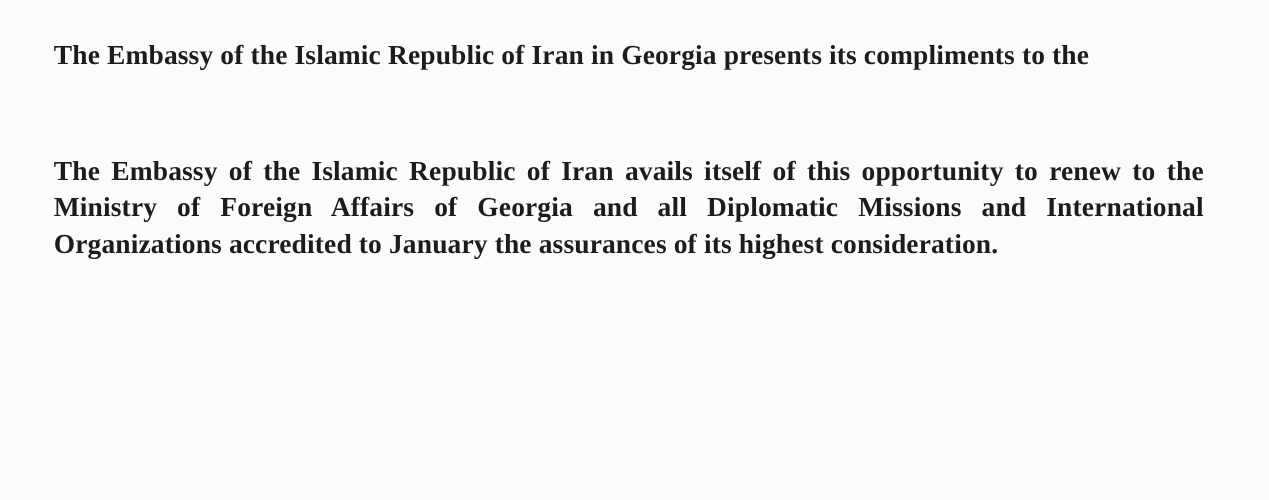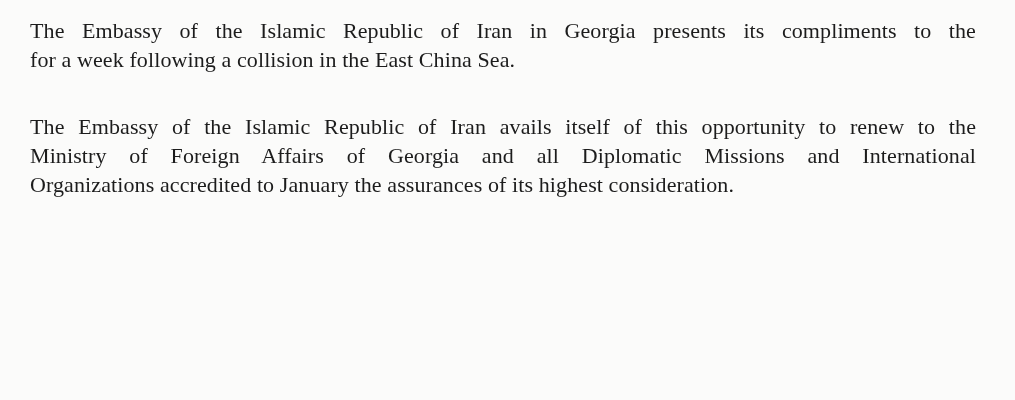--- a/index.html
+++ b/index.html
@@ -15,21 +15,22 @@
     color: #1c1c1c;
   }
   .page {
     box-sizing: border-box;
     width: 1015px;
     height: 400px;
     padding: 12px 35px 0 26px;
     background: #fbfbfa;
   }
   .para {
-    margin: 4px;
+    margin: 17px;
+    font-weight: bold;
   }
   .line {
     font-size: 22px;
     line-height: 29px;
     white-space: normal;
     text-align: justify;
     text-align-last: justify;
     letter-spacing: 0.1px;
   }
   .para .line:last-child {
@@ -40,21 +41,20 @@
     height: 30px;
   }
 </style>
 </head>
 <body>
 
 <div class="page">
 
   <div class="para">
     <div class="line">The Embassy of the Islamic Republic of Iran in Georgia presents its compliments to the</div>
-    <div class="line">for a week following a collision in the East China Sea.</div>
   </div>
 
   <div class="para">
   </div>
 
 
   <div class="para-spacer"></div>
 
   <div class="para">
     <div class="line">The Embassy of the Islamic Republic of Iran avails itself of this opportunity to renew to the</div>

